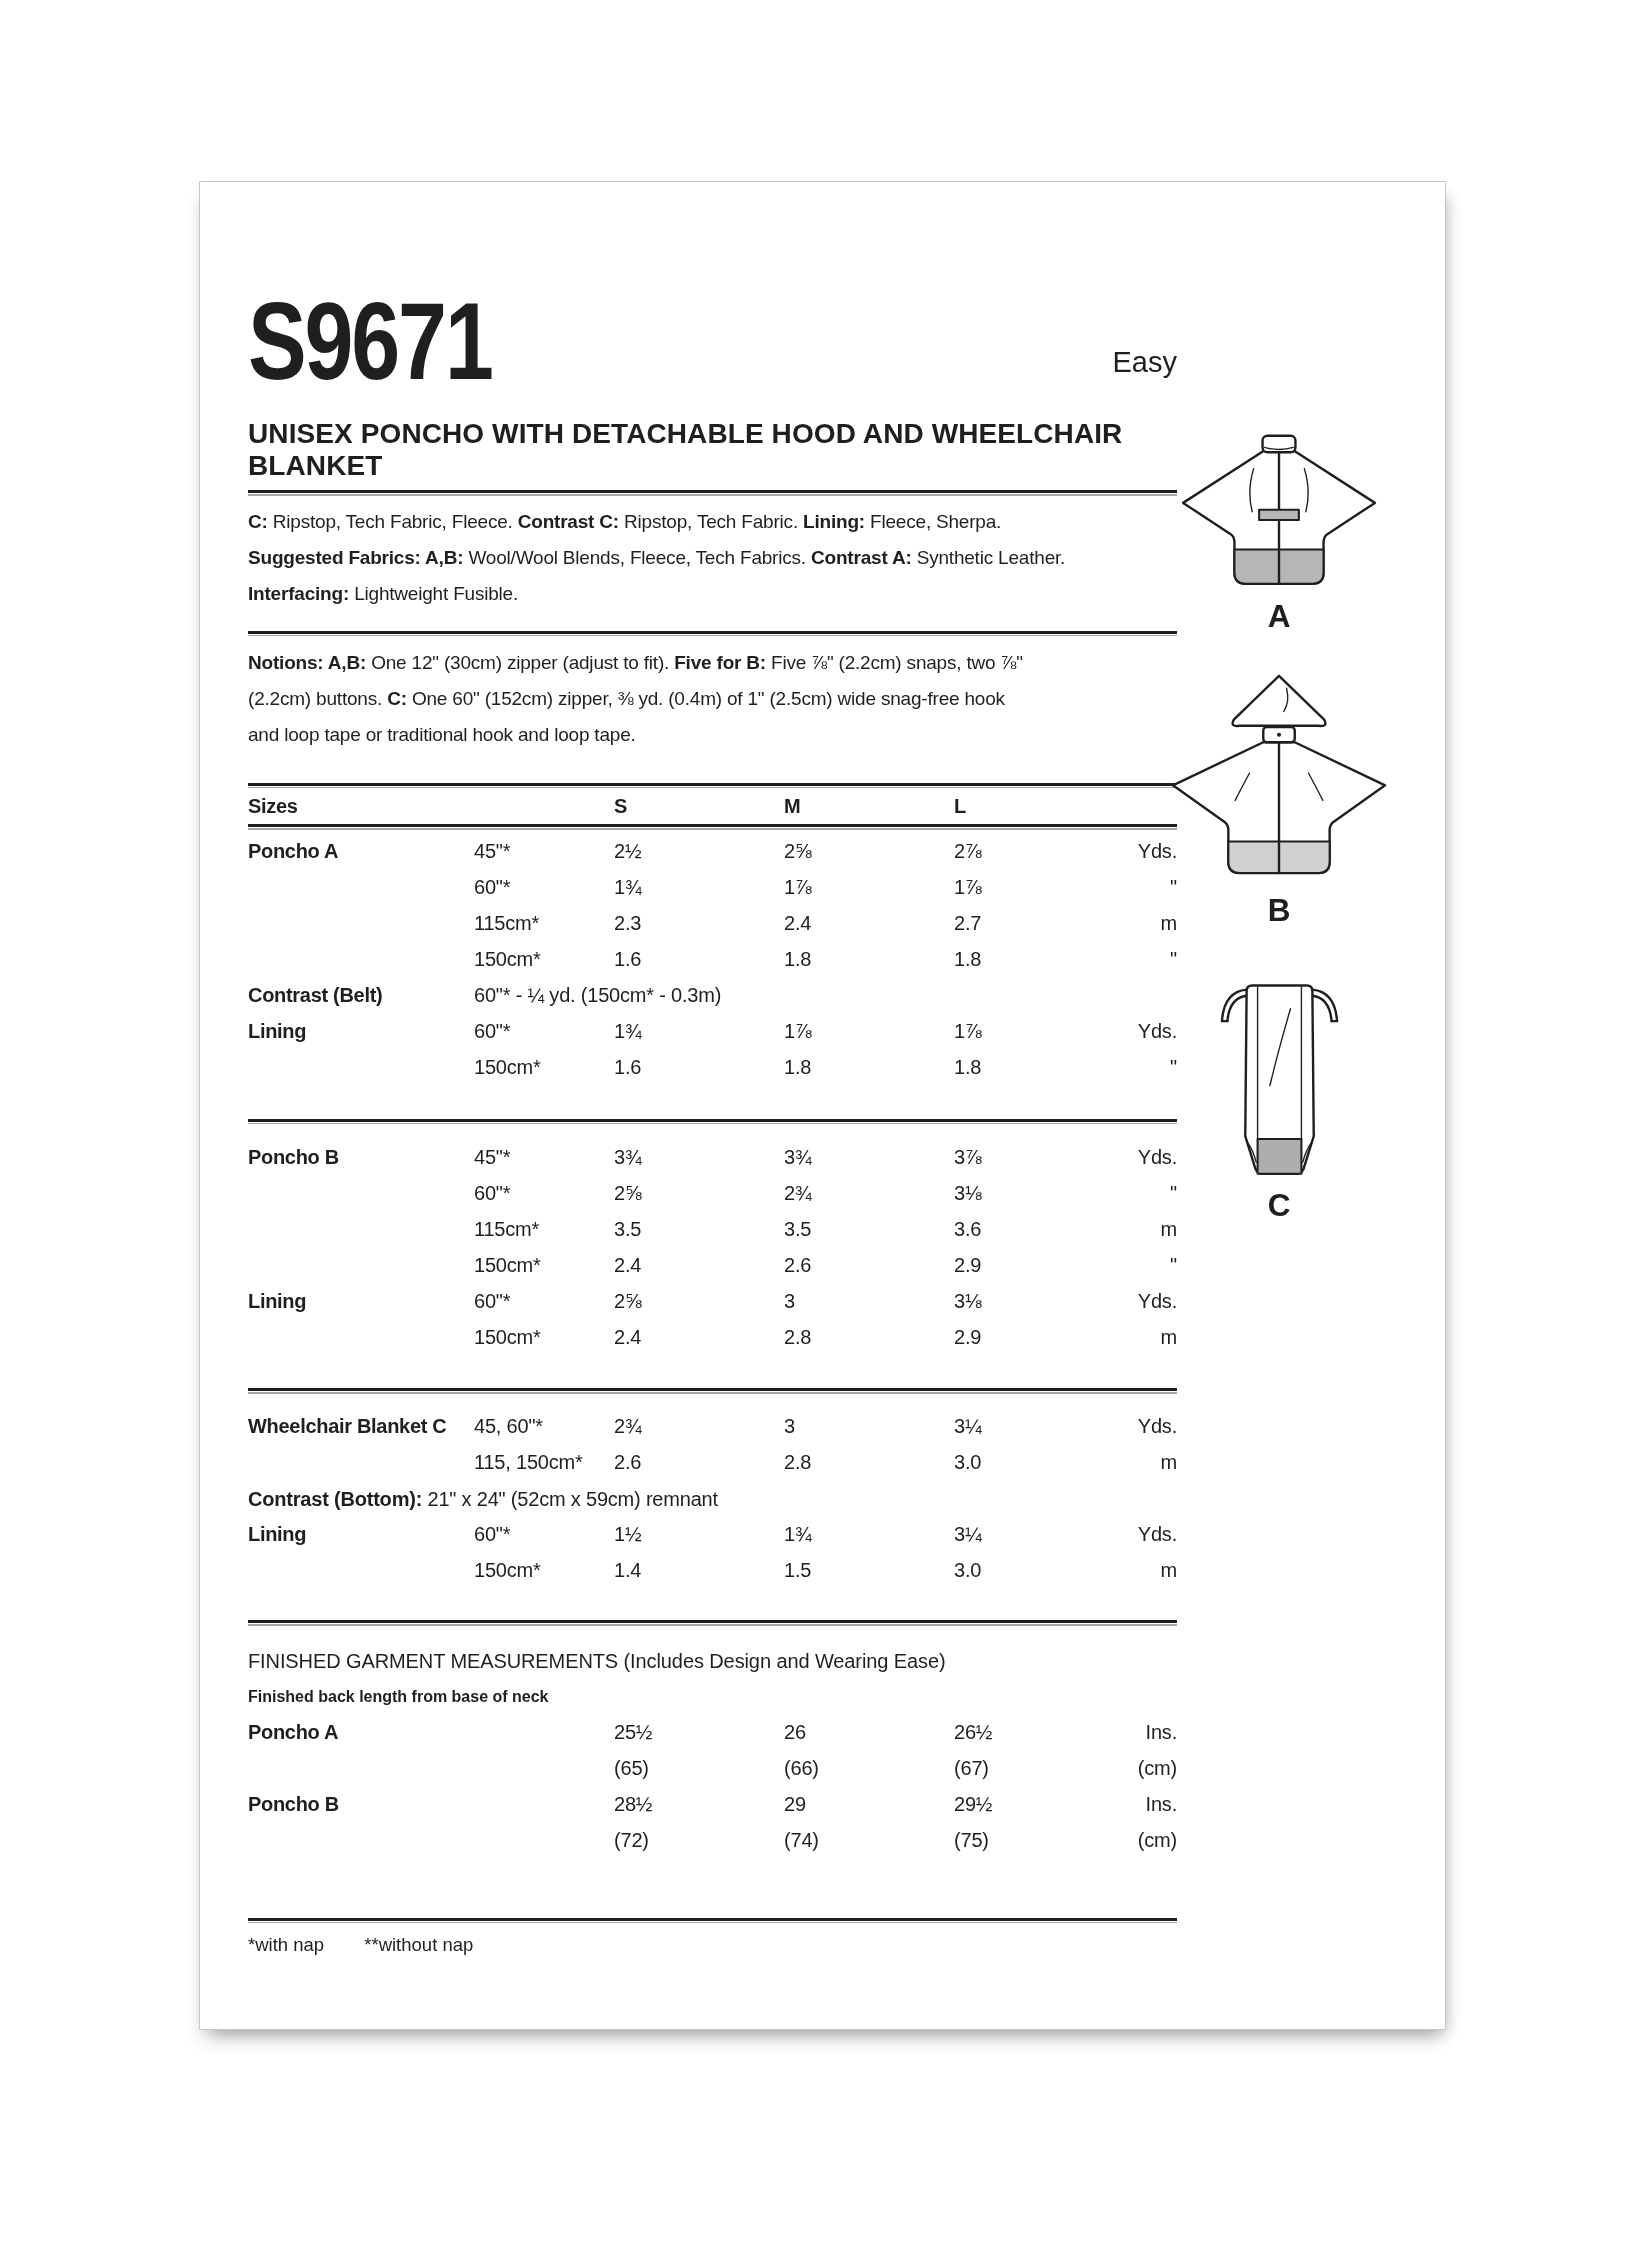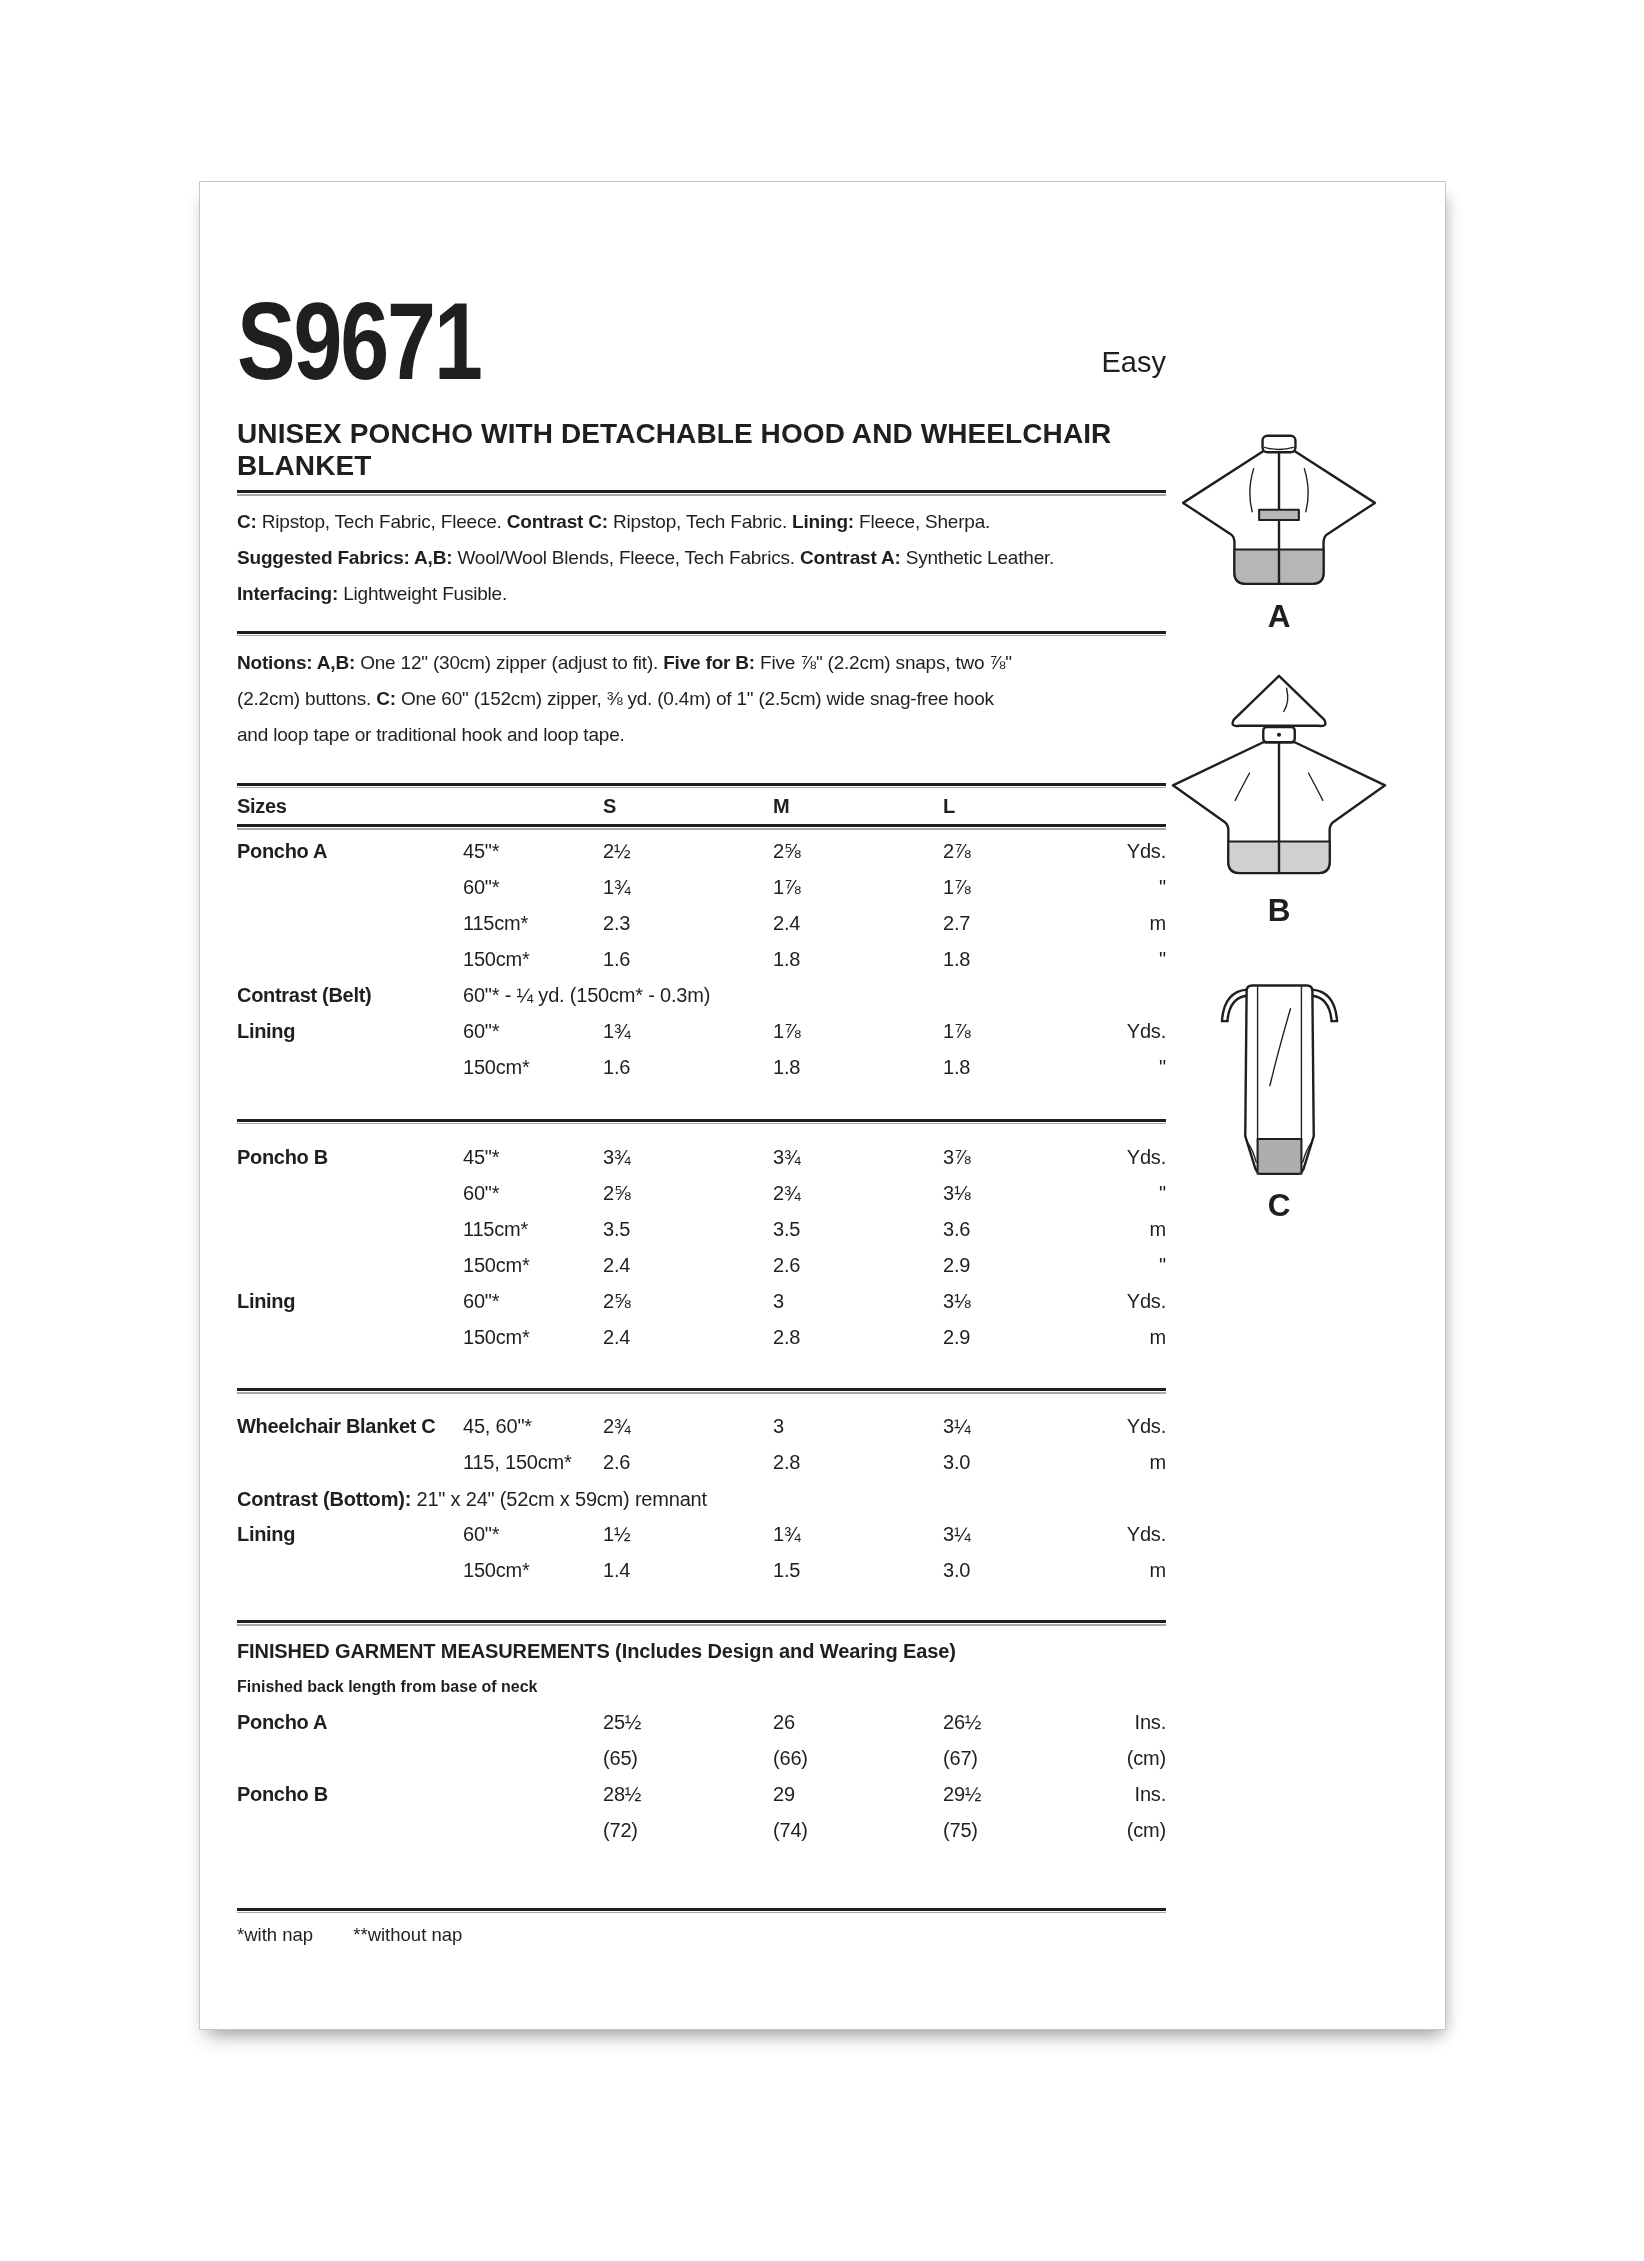--- a/index.html
+++ b/index.html
@@ -6,21 +6,21 @@
     --ink:#1f1f1f; --paper:#ffffff; --rule:#1f1f1f; --rule-ghost:#a8a8a8;
     --border:#c6c6c6; --gray-a:#b6b6b6; --gray-b:#d0d0d0; --gray-c:#aeaeae;
   }
   *{box-sizing:border-box}
   html,body{margin:0;padding:0;background:#fff}
   body{width:1645px;height:2261px;position:relative;overflow:hidden;
        font-family:"Liberation Sans",sans-serif;color:var(--ink)}
   .sheet{position:relative;width:1247px;height:1849px;margin:181px auto 0;
          background:var(--paper);border:1.4px solid var(--border);
          box-shadow:0 11px 18px -5.5px rgba(0,0,0,.30), 9.6px 8.2px 15px -8.2px rgba(0,0,0,.16)}
-  .content{position:absolute;left:37px;top:0;width:929px}
+  .content{position:absolute;left:48px;top:0;width:929px}
   .rail{position:absolute;left:959px;top:0;width:240px}
 
   
   .brand{display:flex;justify-content:space-between;align-items:flex-end;margin-top:110px;height:89px}
   .code{font-size:110px;font-weight:700;line-height:81px;letter-spacing:-2.7px;
         transform:scaleX(.80);transform-origin:left bottom;white-space:nowrap}
   .easy{font-size:29px;line-height:1;padding-bottom:4.1px}
 
   .doctitle{margin-top:37px;font-size:28px;font-weight:700;letter-spacing:0.1px}
 
@@ -41,21 +41,21 @@
   
   .trow{display:grid;grid-template-columns:226px 140px 170px 170px 151px 72px;
         height:36px;align-items:center;font-size:20px;letter-spacing:-0.2px}
   .trow .lab{font-weight:700;letter-spacing:-0.3px}
   .trow .unit{text-align:right}
   .thead > div{font-weight:700}
   .span2{grid-column:2/7}
   .flowrow{display:block;height:36px;line-height:36px;font-size:20px;letter-spacing:-0.2px}
   .rows-start{margin-top:4.1px}
 
-  .fin-head{margin-top:7px;font-size:20px;font-weight:700;height:36px;line-height:36px;letter-spacing:-0.1px}
+  .fin-head{margin-top:17px;font-size:20px;font-weight:400;height:36px;line-height:36px;letter-spacing:-0.1px}
   .fin-sub{font-size:16px;font-weight:700;height:36px;line-height:36px}
 
   .footnote{margin-top:11px;font-size:18.5px}
   .footnote span + span{margin-left:35px}
 
   
   .fig{display:flex;flex-direction:column;align-items:center}
   .figA{margin-top:251px}
   .figB{margin-top:37px}
   .figC{margin-top:50px}

